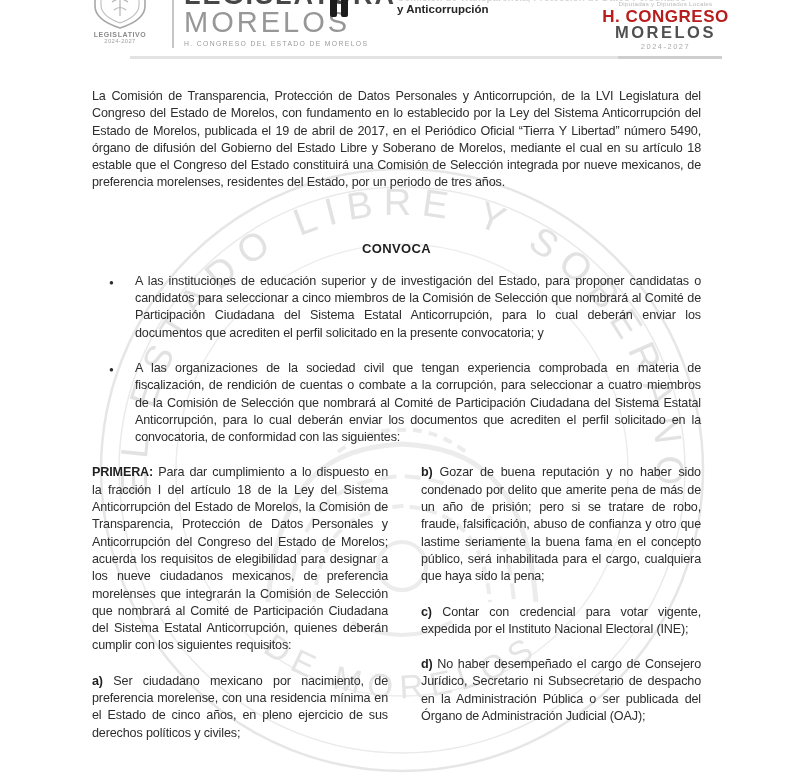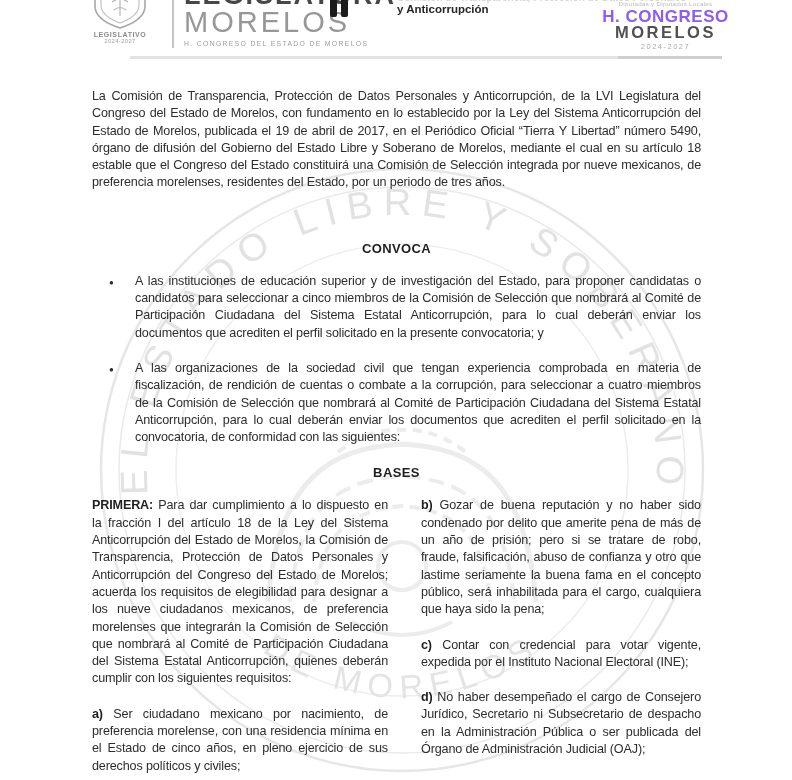--- a/index.html
+++ b/index.html
@@ -19,21 +19,21 @@
   .vdiv{position:absolute;left:172px;top:-2px;width:1.5px;height:50px;background:#c6c6c6;}
   .wordmark{position:absolute;left:184px;top:-18px;}
   .wm-title{font-size:27px;font-weight:800;color:#474747;letter-spacing:2px;line-height:26px;white-space:nowrap;}
   .wm-name{font-size:29px;font-weight:400;color:#979797;letter-spacing:3px;line-height:29px;white-space:nowrap;}
   .wm-tag{font-size:6.8px;color:#9b9b9b;letter-spacing:1.35px;margin-top:3px;white-space:nowrap;}
   .comm-icon{position:absolute;left:330px;top:-8px;}
   .comm-partial{position:absolute;left:397px;top:-8px;font-size:10px;font-weight:600;color:#d6d6d6;white-space:nowrap;}
   .comm-name{position:absolute;left:397px;top:3px;font-size:11.5px;font-weight:700;color:#262626;white-space:nowrap;}
   .congreso{position:absolute;left:593px;top:0;width:145px;text-align:center;}
   .cg-small{font-size:6.2px;color:#b9b9b9;letter-spacing:.3px;white-space:nowrap;}
-  .cg-1{font-size:17px;font-weight:800;color:#8b5cf6;line-height:16px;letter-spacing:.5px;margin-top:2px;}
+  .cg-1{font-size:17px;font-weight:800;color:#b91c1c;line-height:16px;letter-spacing:.5px;margin-top:2px;}
   .cg-2{font-size:16.5px;font-weight:800;color:#505050;line-height:15px;letter-spacing:2.5px;}
   .cg-years{font-size:7.5px;color:#ababab;letter-spacing:1.5px;margin-top:2px;}
   .hrule{position:absolute;left:130px;top:56px;width:592px;height:3px;background:#e3e3e3;}
   .hrule-dark{position:absolute;left:618px;top:56px;width:104px;height:3px;background:#cecece;}
 
   
   .main{position:absolute;left:92px;top:88px;width:609px;}
   .main p{margin:0;}
   .bodytxt{font-size:12.6px;line-height:17.3px;letter-spacing:-0.15px;text-align:justify;color:#2d2d2d;}
   .center-h{margin:12px;text-align:center;font-size:13px;font-weight:700;color:#1e1e1e;letter-spacing:.4px;line-height:17px;}
@@ -130,21 +130,20 @@
 
       <ul class="bullets">
         <li class="bodytxt">
           <span>A las instituciones de educación superior y de investigación del Estado, para proponer candidatas o candidatos para seleccionar a cinco miembros de la Comisión de Selección que nombrará al Comité de Participación Ciudadana del Sistema Estatal Anticorrupción, para lo cual deberán enviar los documentos que acrediten el perfil solicitado en la presente convocatoria; y</span>
         </li>
         <li class="bodytxt">
           <span>A las organizaciones de la sociedad civil que tengan experiencia comprobada en materia de fiscalización, de rendición de cuentas o combate a la corrupción, para seleccionar a cuatro miembros de la Comisión de Selección que nombrará al Comité de Participación Ciudadana del Sistema Estatal Anticorrupción, para lo cual deberán enviar los documentos que acrediten el perfil solicitado en la convocatoria, de conformidad con las siguientes:</span>
         </li>
       </ul>
 
-      <h2 class="center-h h-bases">BASES</h2>
 
       <div class="cols">
         <div class="col-left">
           <p class="bodytxt">
             <b class="lead">PRIMERA:</b>
             <span>Para dar cumplimiento a lo dispuesto en la fracción I del artículo 18 de la Ley del Sistema Anticorrupción del Estado de Morelos, la Comisión de Transparencia, Protección de Datos Personales y Anticorrupción del Congreso del Estado de Morelos; acuerda los requisitos de elegibilidad para designar a los nueve ciudadanos mexicanos, de preferencia morelenses que integrarán la Comisión de Selección que nombrará al Comité de Participación Ciudadana del Sistema Estatal Anticorrupción, quienes deberán cumplir con los siguientes requisitos:</span>
           </p>
           <p class="bodytxt req">
             <b class="lead">a)</b>
             <span>Ser ciudadano mexicano por nacimiento, de preferencia morelense, con una residencia mínima en el Estado de cinco años, en pleno ejercicio de sus derechos políticos y civiles;</span>

